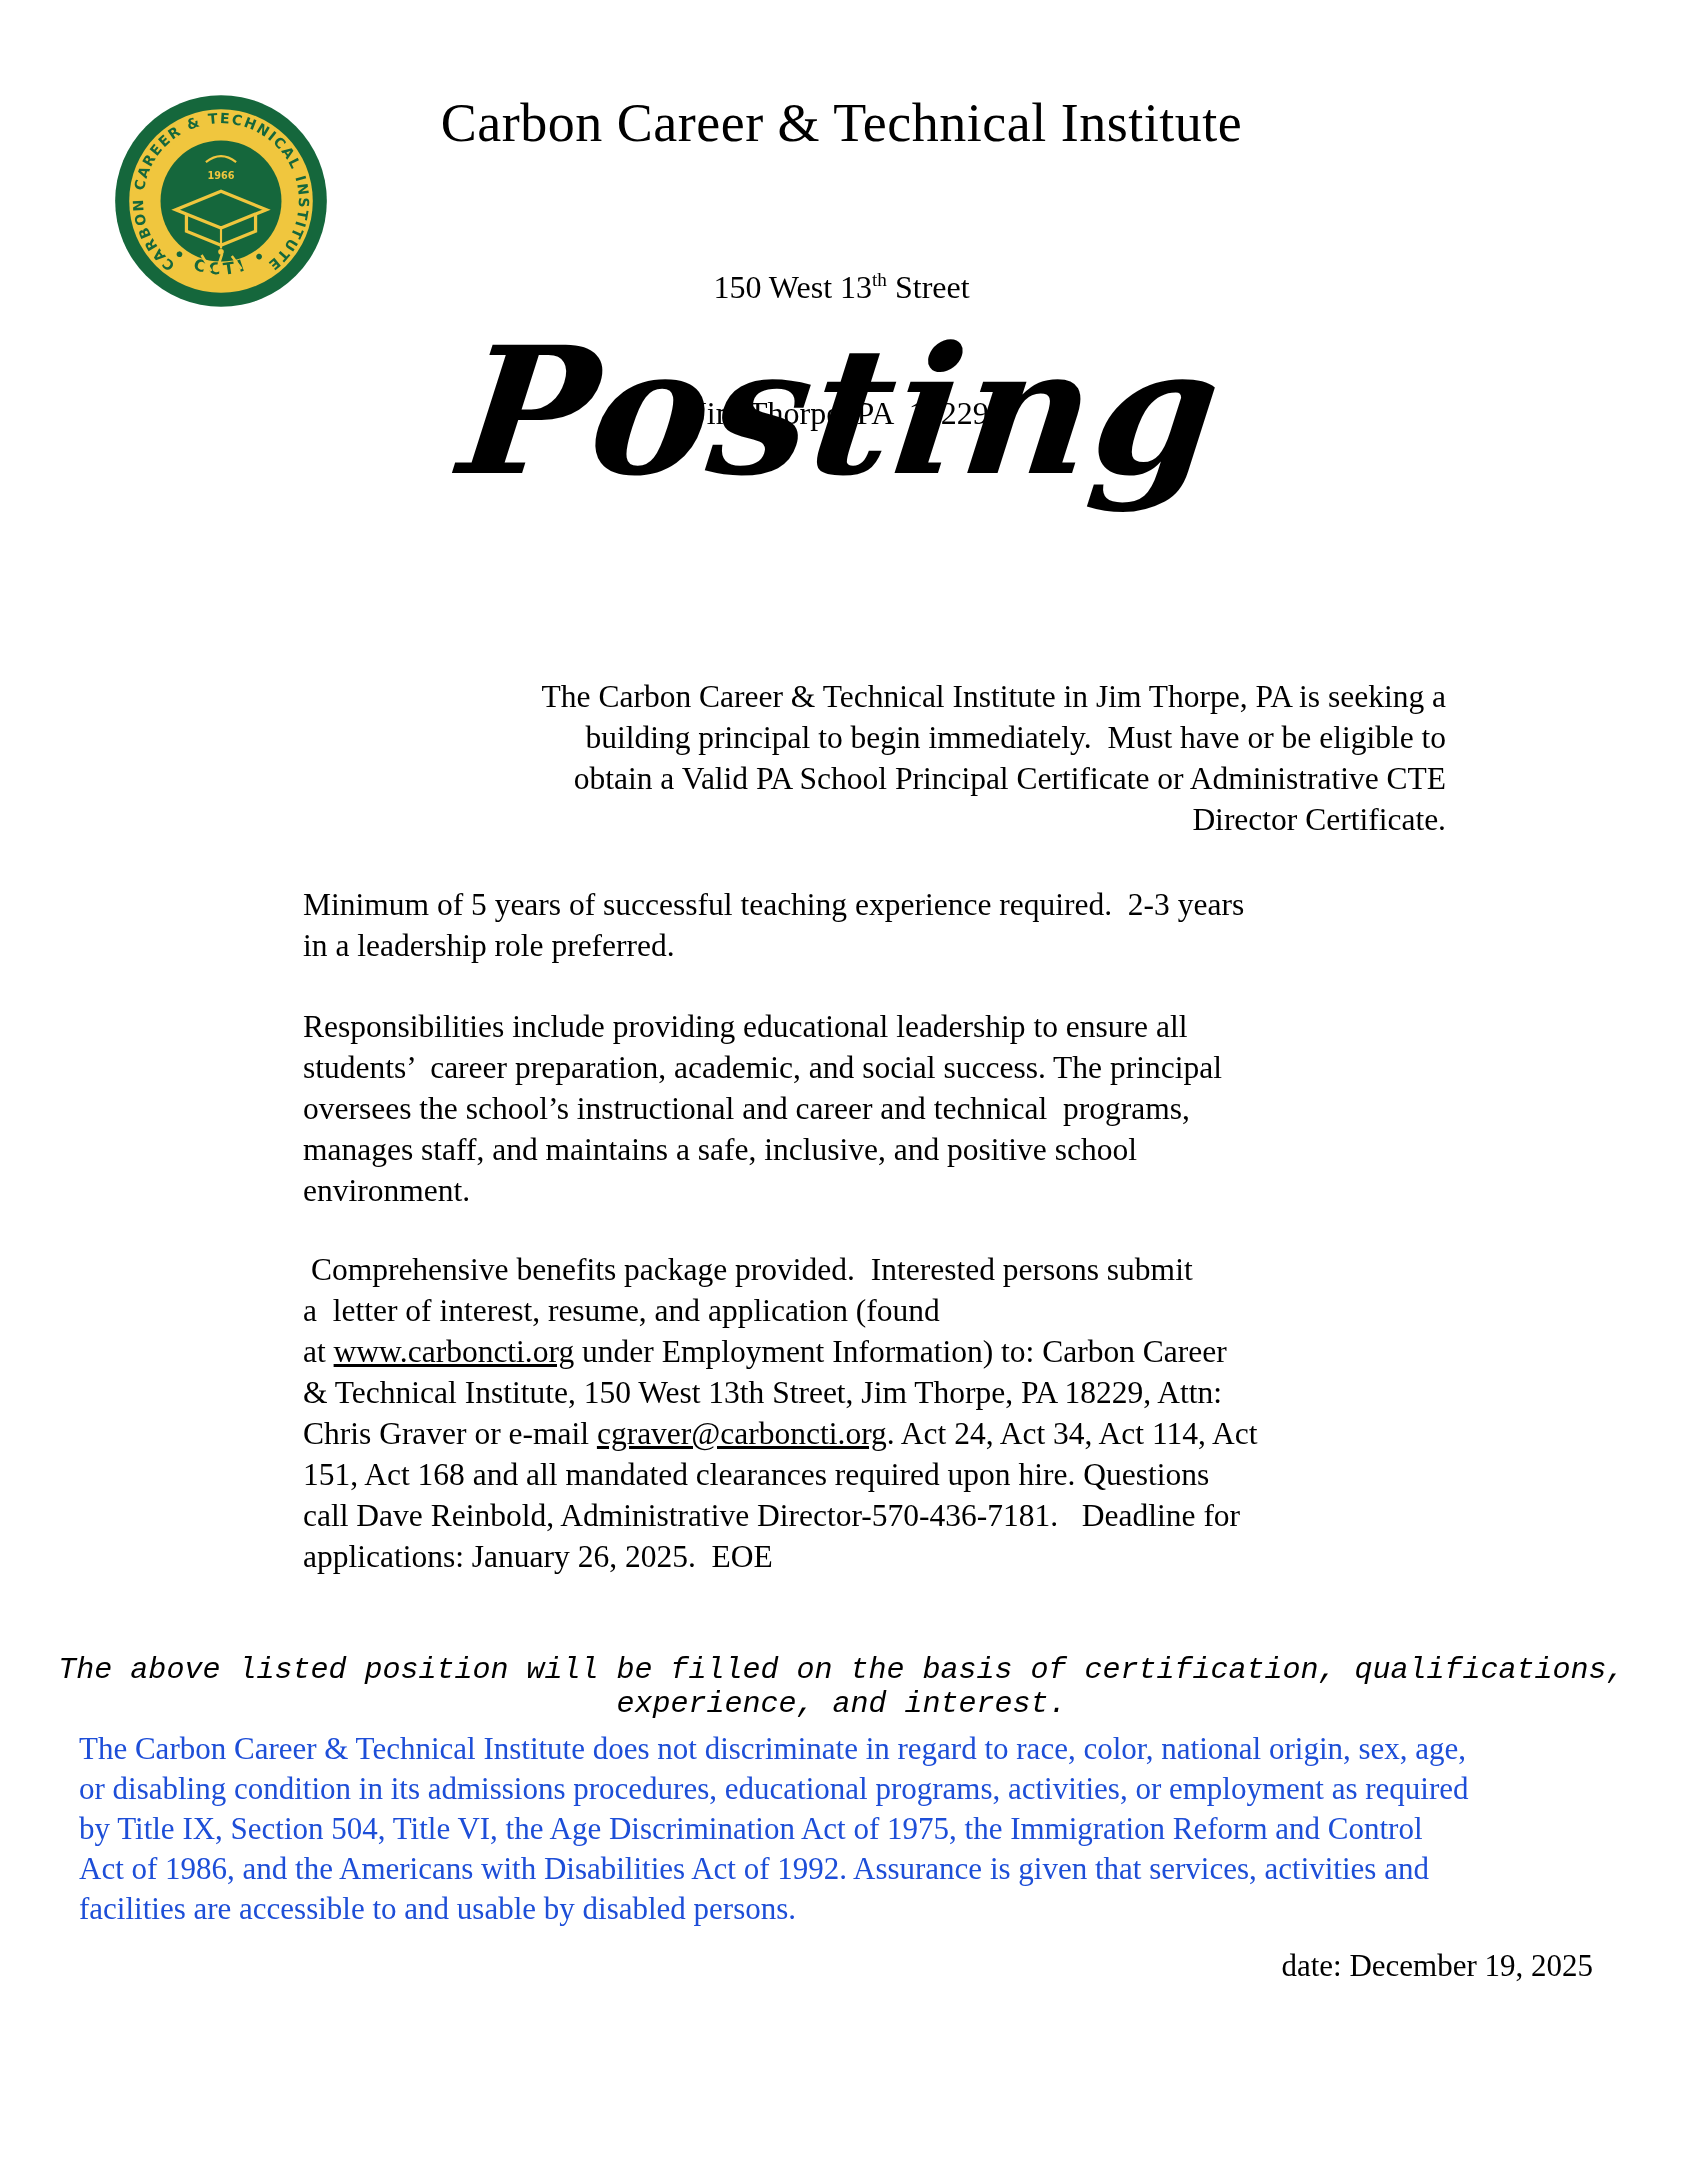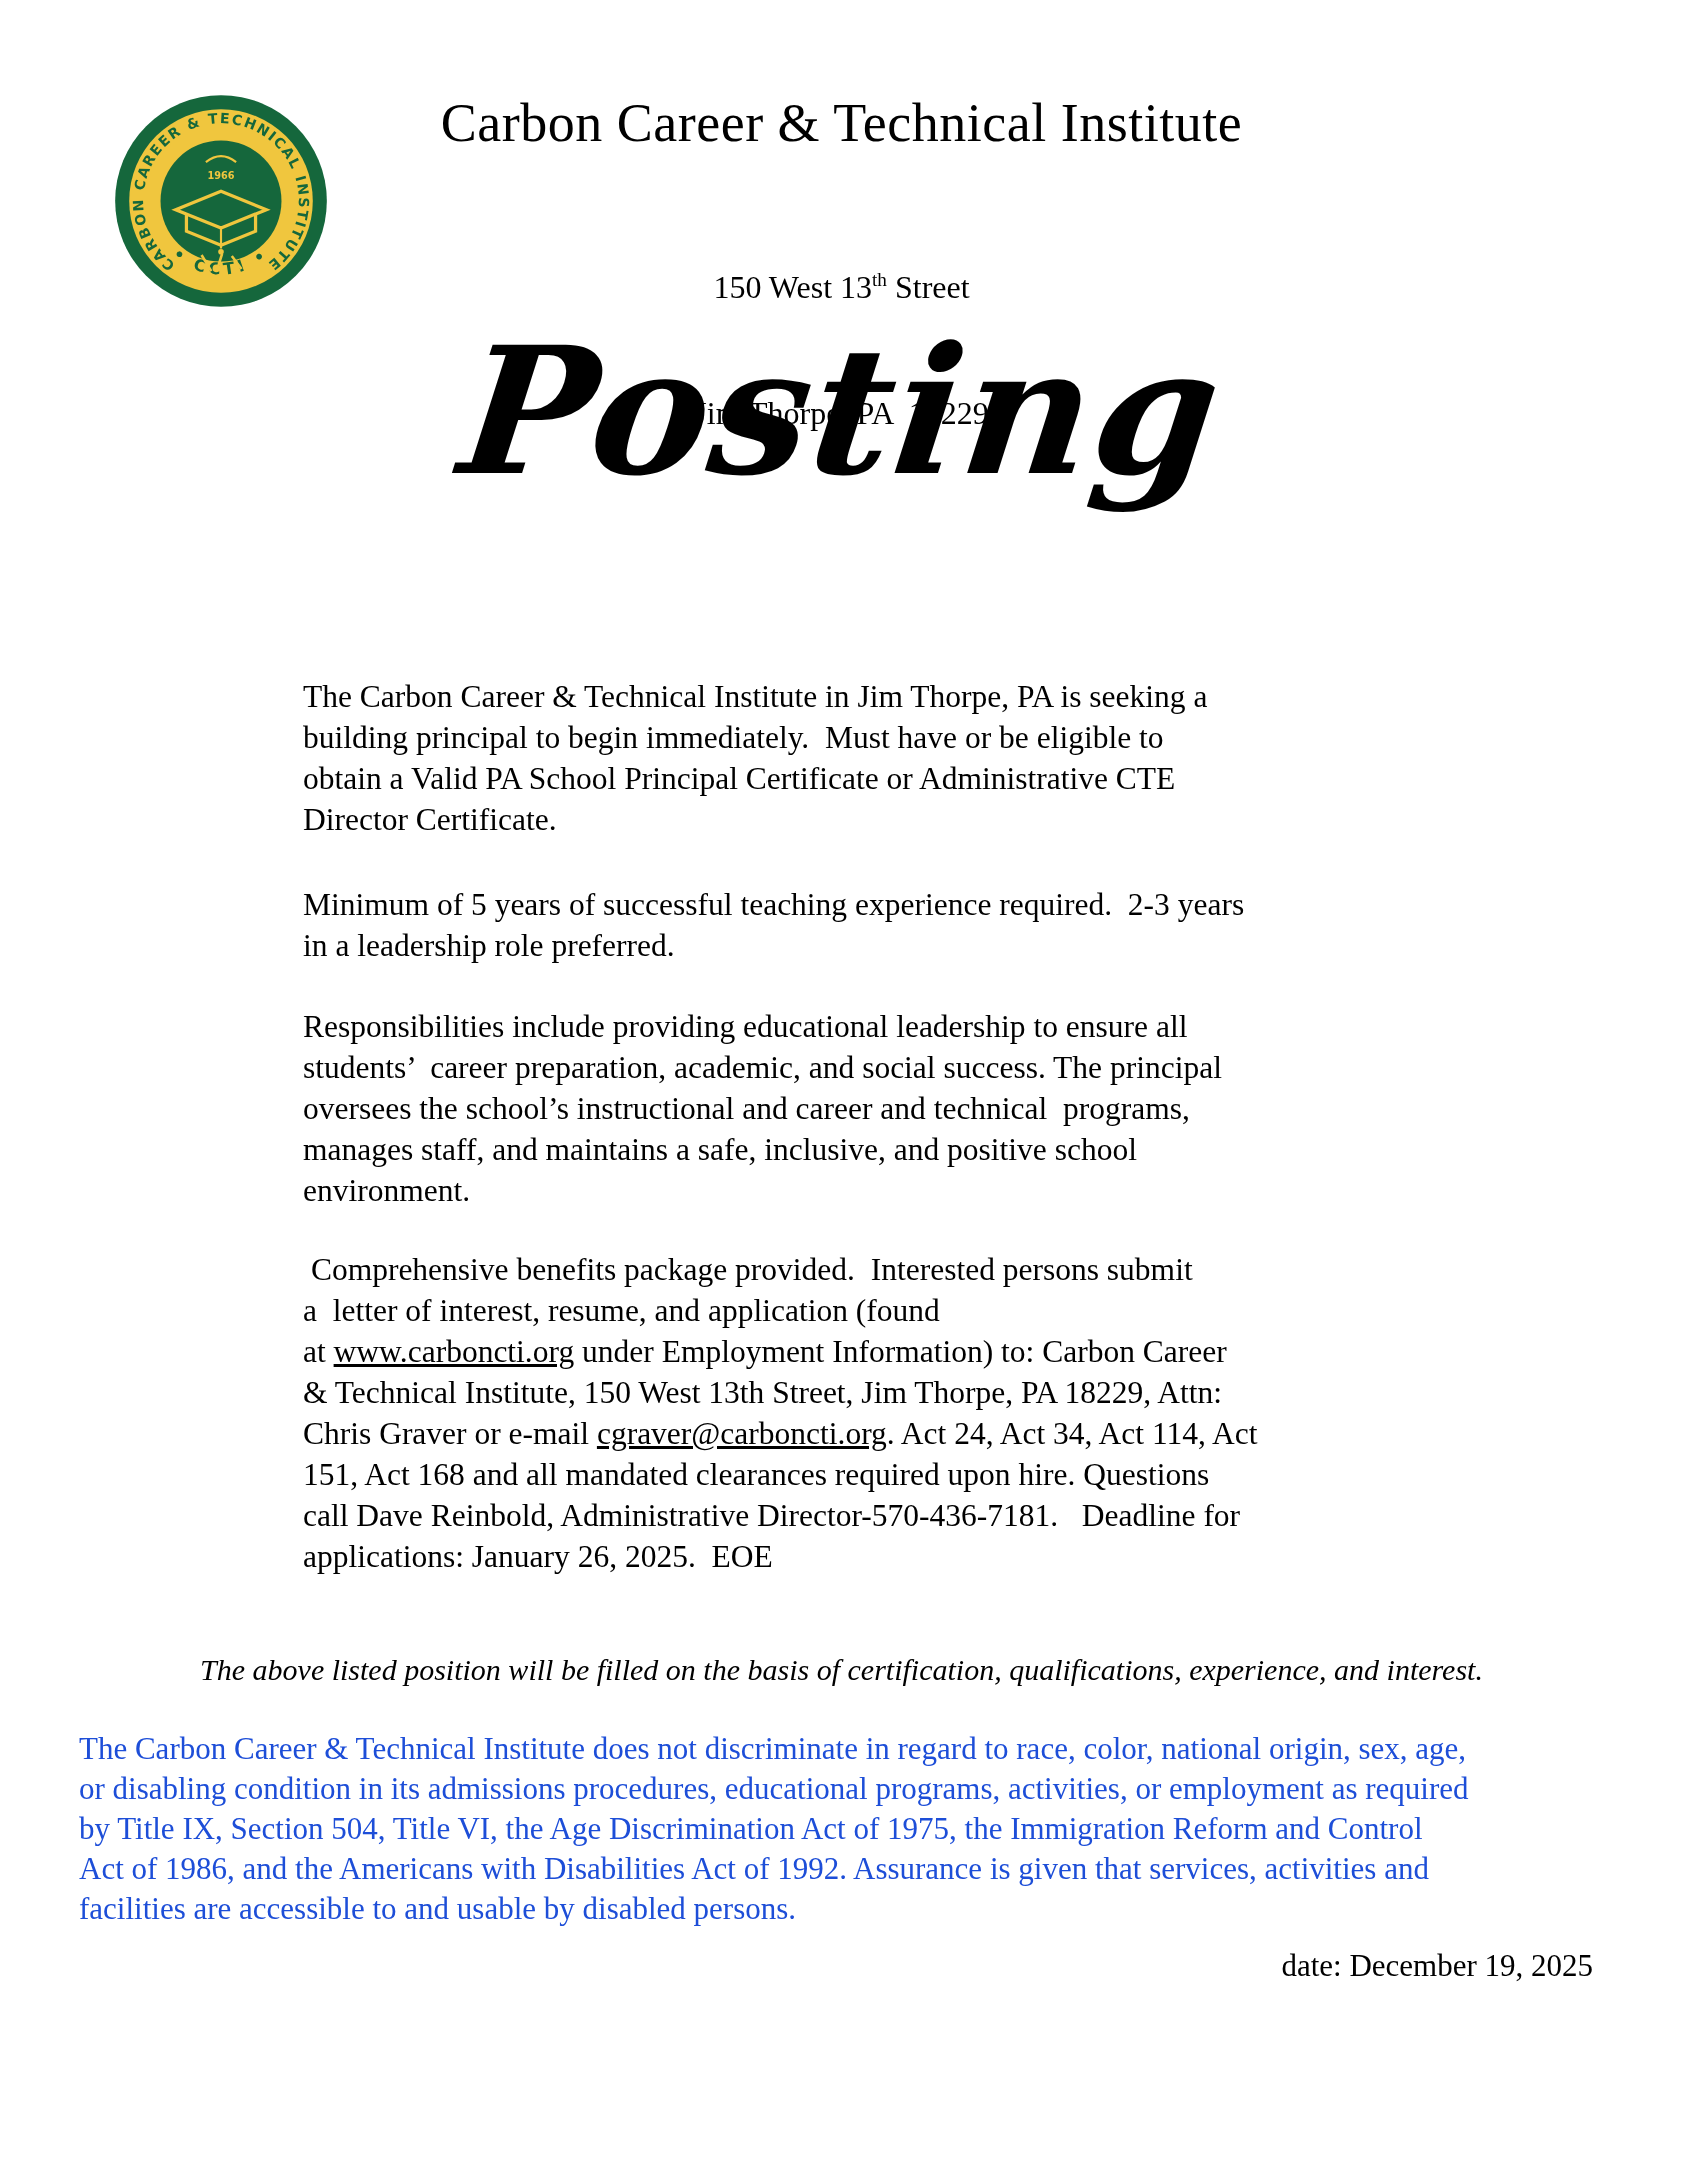--- a/index.html
+++ b/index.html
@@ -65,38 +65,39 @@
   }
 
   
   .para {
     position: absolute;
     left: 303px;
     width: 1143px;
     font-size: 31.5px;
     line-height: 41px;
   }
-  .p1 { top: 676px; }
+  .p1 { top: 676px; text-align: right; }
   .p2 { top: 884px; }
   .p3 { top: 1006px; }
   .p4 { top: 1249px; }
 
   a.doc-link, .doc-link {
     color: #000000;
     text-decoration: underline;
     cursor: pointer;
   }
 
   .italic-note {
     position: absolute;
     left: 0; top: 1653px;
     width: 100%;
     text-align: center;
     font-style: italic;
     font-size: 30px;
+    font-family: Liberation Mono, monospace;
   }
 
   .disclaimer {
     position: absolute;
     left: 79px; top: 1729px;
     width: 1571px;
     font-size: 31px;
     line-height: 40px;
     color: #1d4ed8;
   }

